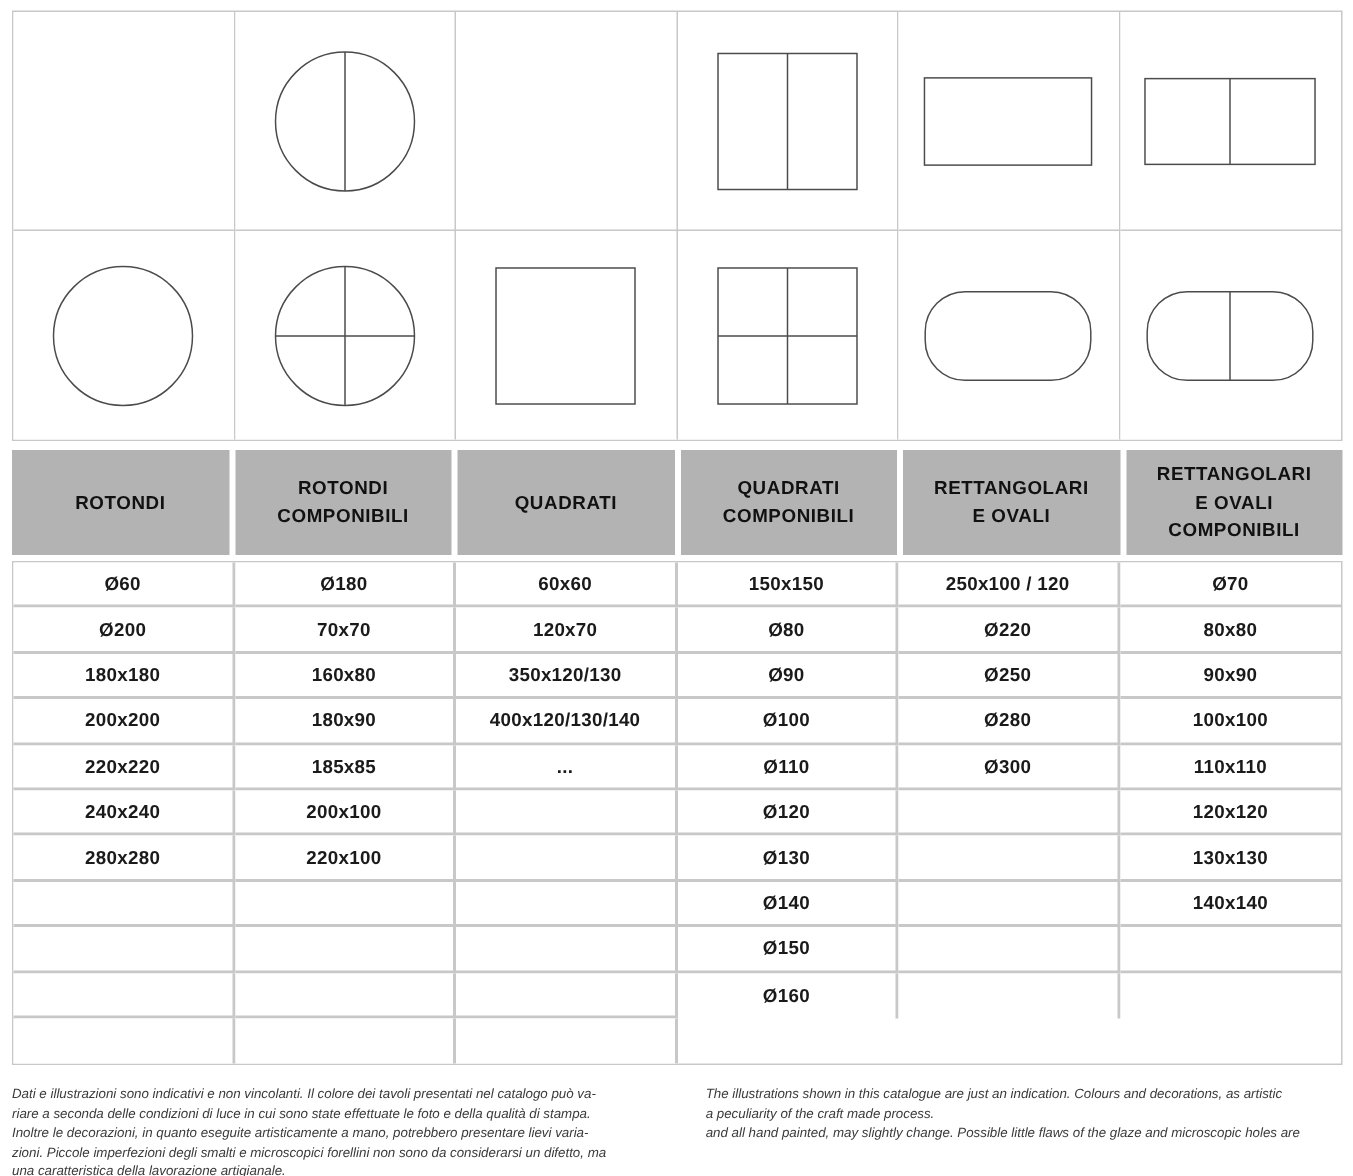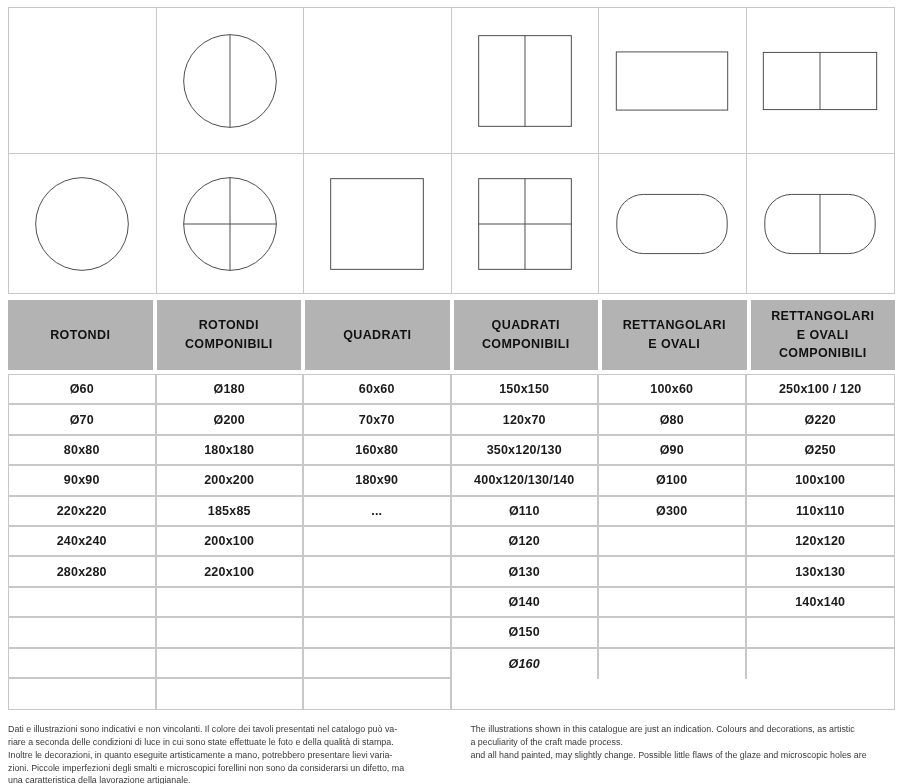--- a/index.html
+++ b/index.html
@@ -44,28 +44,29 @@
   }
   .data-cell{
     box-sizing:border-box;
     border-right:2px solid var(--grid,#c6c6c6);
     border-bottom:2px solid var(--grid,#c6c6c6);
     display:flex;align-items:center;justify-content:center;
     font-size:12.5px;font-weight:600;letter-spacing:.2px;
     color:#1a1a1a;background:#fff;
   }
   .data-cell:nth-child(6n){border-right:none;}
-  .data-cell:nth-last-child(-n+6){border-bottom:none;font-style:italic;}
+  .data-cell:nth-last-child(-n+6){border-bottom:none;}
   
   .footer{display:flex;margin-top:13px;gap:12px;}
   .footer-col{width:452px;}
   .footer-col.en{width:426px;}
   .footer-line{
     font-size:8.9px;line-height:12.8px;white-space:nowrap;
     color:var(--footer,#3a3a3a);
+    font-style:italic;
   }
 </style>
 </head>
 <body>
 
 <div class="page">
 
   <div class="shapes-grid">
       <div class="shape-cell"></div>
       <div class="shape-cell">
@@ -141,39 +142,39 @@
       <div class="header-cell" style="background: rgb(179, 179, 179);">RETTANGOLARI
 E OVALI
 COMPONIBILI</div>
     </div>
 
   <div class="size-table">
       <div class="data-cell">Ø60</div>
       <div class="data-cell">Ø180</div>
       <div class="data-cell">60x60</div>
       <div class="data-cell">150x150</div>
-      <div class="data-cell">100x60</div>
       <div class="data-cell">250x100 / 120</div>
       <div class="data-cell">Ø70</div>
       <div class="data-cell">Ø200</div>
       <div class="data-cell">70x70</div>
       <div class="data-cell">120x70</div>
       <div class="data-cell">Ø80</div>
       <div class="data-cell">Ø220</div>
       <div class="data-cell">80x80</div>
       <div class="data-cell">180x180</div>
       <div class="data-cell">160x80</div>
       <div class="data-cell">350x120/130</div>
       <div class="data-cell">Ø90</div>
       <div class="data-cell">Ø250</div>
       <div class="data-cell">90x90</div>
       <div class="data-cell">200x200</div>
       <div class="data-cell">180x90</div>
       <div class="data-cell">400x120/130/140</div>
       <div class="data-cell">Ø100</div>
+      <div class="data-cell">Ø280</div>
       <div class="data-cell">100x100</div>
       <div class="data-cell">220x220</div>
       <div class="data-cell">185x85</div>
       <div class="data-cell">...</div>
       <div class="data-cell">Ø110</div>
       <div class="data-cell">Ø300</div>
       <div class="data-cell">110x110</div>
       <div class="data-cell">240x240</div>
       <div class="data-cell">200x100</div>
       <div class="data-cell"></div>

